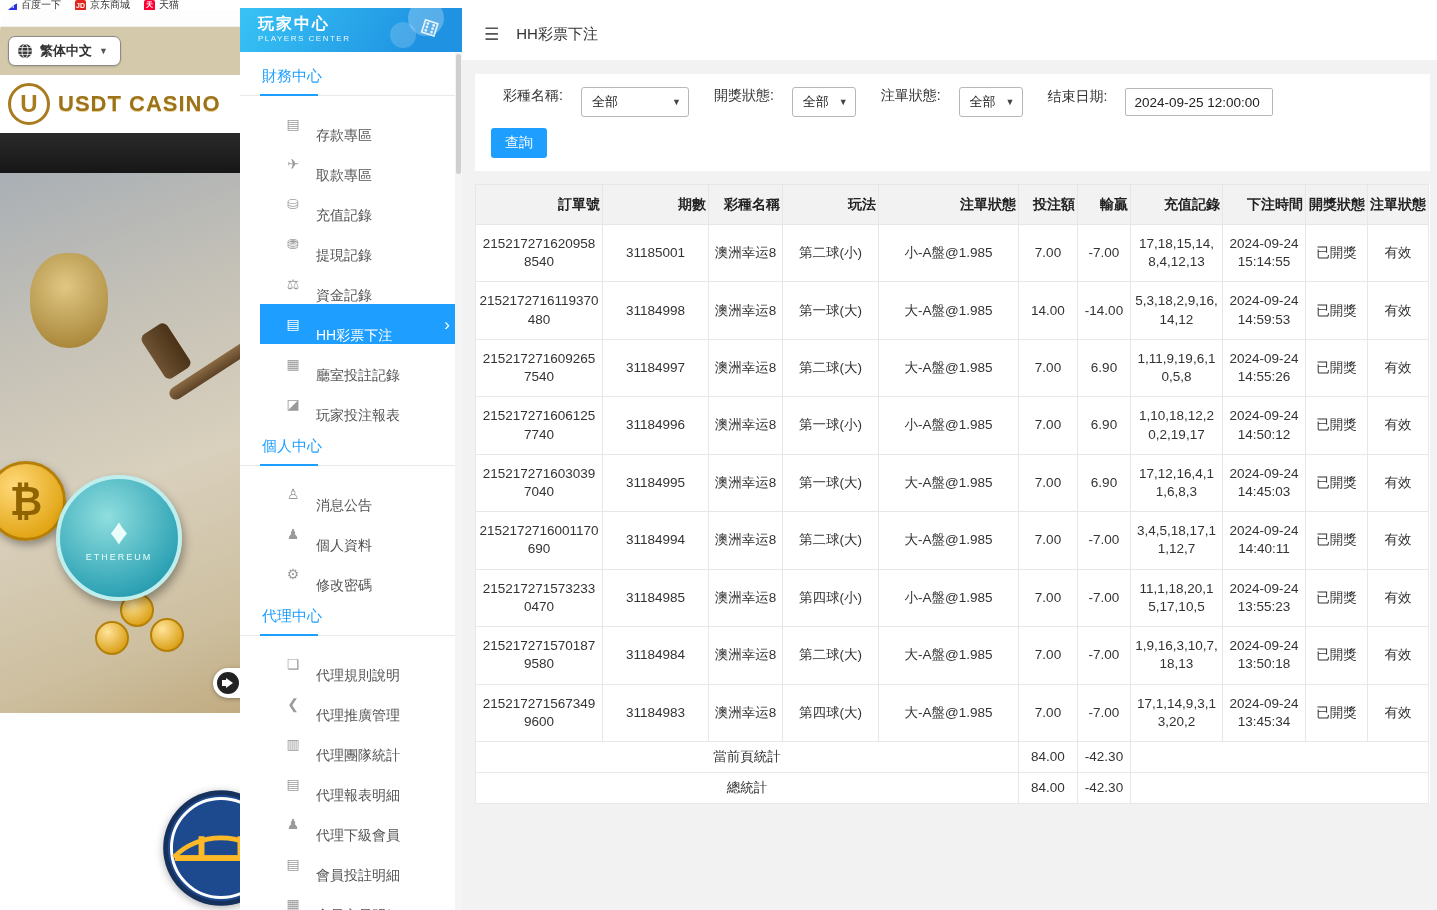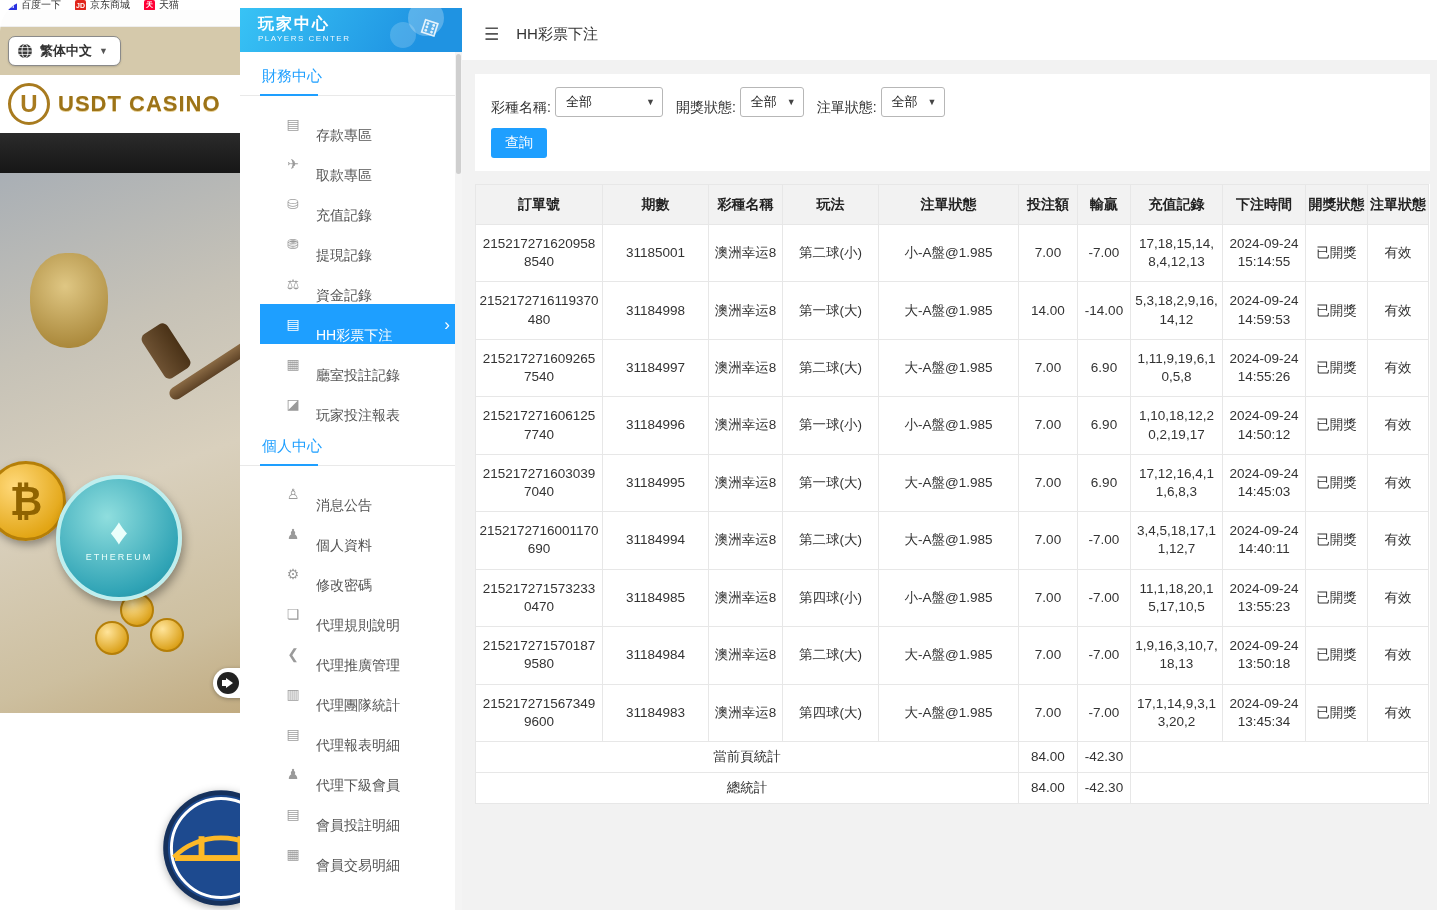--- a/index.html
+++ b/index.html
@@ -58,30 +58,30 @@
   .side-scrollbar .thumb { position:absolute; top:2px; left:1px; width:5px; height:120px; border-radius:3px; background:#cfcfcf; }
 
   
   .main { position:absolute; left:462px; top:0; width:975px; height:910px; background:#f2f2f2; overflow:hidden; }
   .main-top { height:8px; background:#fff; }
   .main-header { height:52px; background:#fff; display:flex; align-items:center; gap:17px; padding-left:22px; }
   .burger { font-size:17px; color:#555; cursor:pointer; }
   .page-title { font-size:15px; font-weight:normal; color:#333; }
   .filter-card { margin:14px 7px 0 13px; background:#fff; padding:13px 16px 13px; }
   .filter-row { display:flex; align-items:center; }
-  .grp { display:flex; align-items:flex-end; gap:4px; margin-right:13px; }
+  .grp { display:flex; align-items:flex-start; gap:18px; margin-right:13px;margin-left:12px; }
   .grp label { font-size:14px; color:#333; white-space:nowrap; }
   .sel { height:30px; border:1px solid #b7b7b7; border-radius:3px; background:#fff; display:inline-flex; align-items:center; justify-content:space-between; padding:0 7px 0 10px; font-size:13px; color:#222; cursor:pointer; gap:10px; }
   .sel .sel-caret { font-size:9px; color:#444; }
   .sel.wide { width:108px; }
   .date-input { height:28px; width:148px; border:1px solid #b7b7b7; border-radius:2px; padding:0 8px; font-size:13.5px; color:#222; font-family:inherit; }
   .search-btn { margin-top:11px; height:30px; padding:0 14px; background:#1E9FFF; color:#fff; border:none; border-radius:3px; font-size:14px; cursor:pointer; font-family:inherit; }
   .table-card { margin:13px 7px 0 13px; background:#fff; }
   table { width:953px; border-collapse:collapse; table-layout:fixed; }
-  th { background:#f2f2f2; border:1px solid #e7e7e7; height:40px; font-size:14px; color:#222; font-weight:bold; padding:2px; }
+  th { background:#f2f2f2; border:1px solid #e7e7e7; height:40px; font-size:14px; color:#222; font-weight:bold; padding:2px;text-align:right; }
   td { border:1px solid #e7e7e7; text-align:center; font-size:13.5px; color:#333; padding:10px 3px; word-break:break-all; line-height:1.35; }
   tfoot td { padding:6px 3px; }
 </style>
 </head>
 <body>
 
 <div class="app">
 
   <div class="left-region">
     <div class="bookmarks" id="bookmarks-bar">
@@ -196,20 +196,21 @@
           <span class="item-label">消息公告</span>
         </div>
         <div class="item">
           <span class="item-icon">♟</span>
           <span class="item-label">個人資料</span>
         </div>
         <div class="item">
           <span class="item-icon">⚙</span>
           <span class="item-label">修改密碼</span>
         </div>
+        <div class="sec-title">代理中心</div>
         <div class="item">
           <span class="item-icon">❏</span>
           <span class="item-label">代理規則說明</span>
         </div>
         <div class="item">
           <span class="item-icon">❮</span>
           <span class="item-label">代理推廣管理</span>
         </div>
         <div class="item">
           <span class="item-icon">▥</span>
@@ -259,20 +260,24 @@
             <span>全部</span>
             <span class="sel-caret">▼</span>
           </div>
         </div>
         <div class="grp">
           <label>注單狀態:</label>
           <div class="sel">
             <span>全部</span>
             <span class="sel-caret">▼</span>
           </div>
+        </div>
+        <div class="grp" style="margin-right:0;">
+          <label>结束日期:</label>
+          <input class="date-input" value="2024-09-25 12:00:00" style="">
         </div>
       </div>
       <button class="search-btn">查詢</button>
     </section>
 
     <section class="table-card">
       <table>
         <colgroup>
           <col style="width:127px">
             <col style="width:106px">

